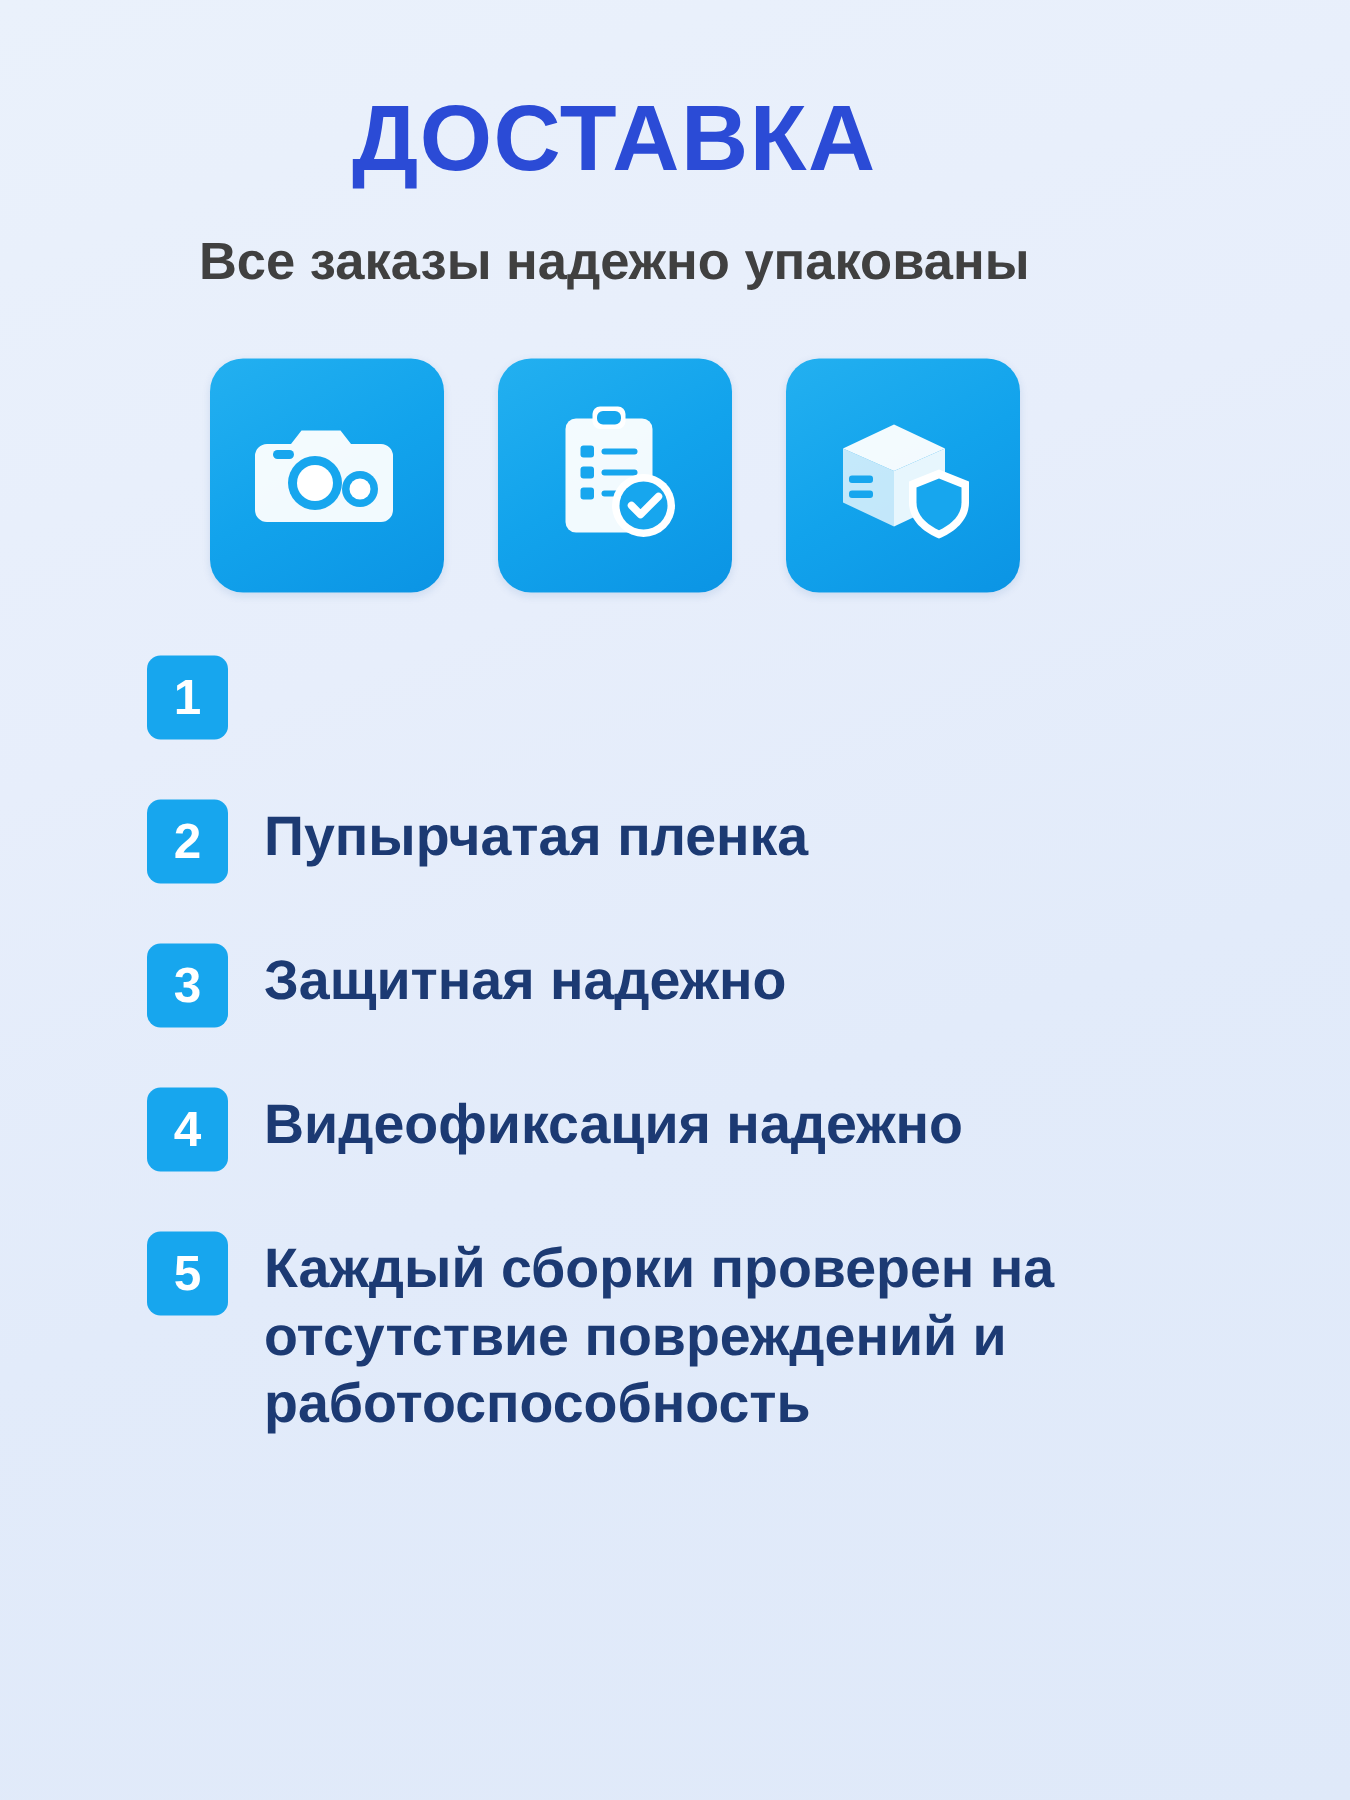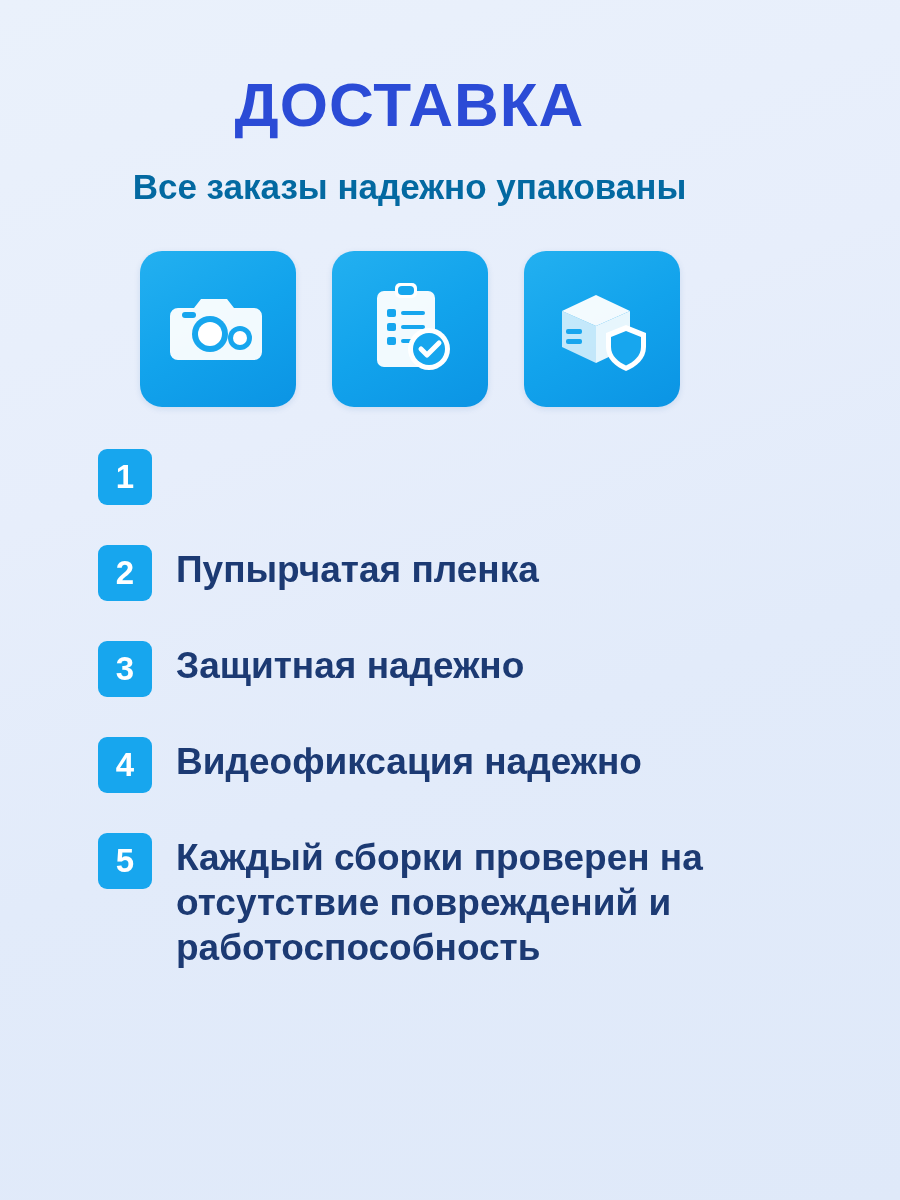--- a/index.html
+++ b/index.html
@@ -11,39 +11,39 @@
     height: 1200px;
     overflow: hidden;
     font-family: "Liberation Sans", sans-serif;
     background: linear-gradient(160deg, #eaf1fb 0%, #e7eefb 35%, #e2ebfa 60%, #dfe9f9 100%);
   }
   .page {
     position: relative;
     width: 819px;
     height: 1200px;
     box-sizing: border-box;
-    padding: 12px 30px;
+    padding: 0 30px;
     display: flex;
     flex-direction: column;
     align-items: center;
   }
   .title {
     margin-top: 62px;
     font-size: 62px;
     font-weight: bold;
     letter-spacing: 1px;
     color: #2b4bd6;
     text-align: center;
     line-height: 1;
   }
   .subtitle {
     margin-top: 32px;
     font-size: 35px;
     font-weight: bold;
-    color: #0369a1;
+    color: #404040;
     text-align: center;
     line-height: 1.1;
   }
   .icons-row {
     margin-top: 44px;
     display: flex;
     gap: 36px;
     justify-content: center;
     align-items: center;
   }

